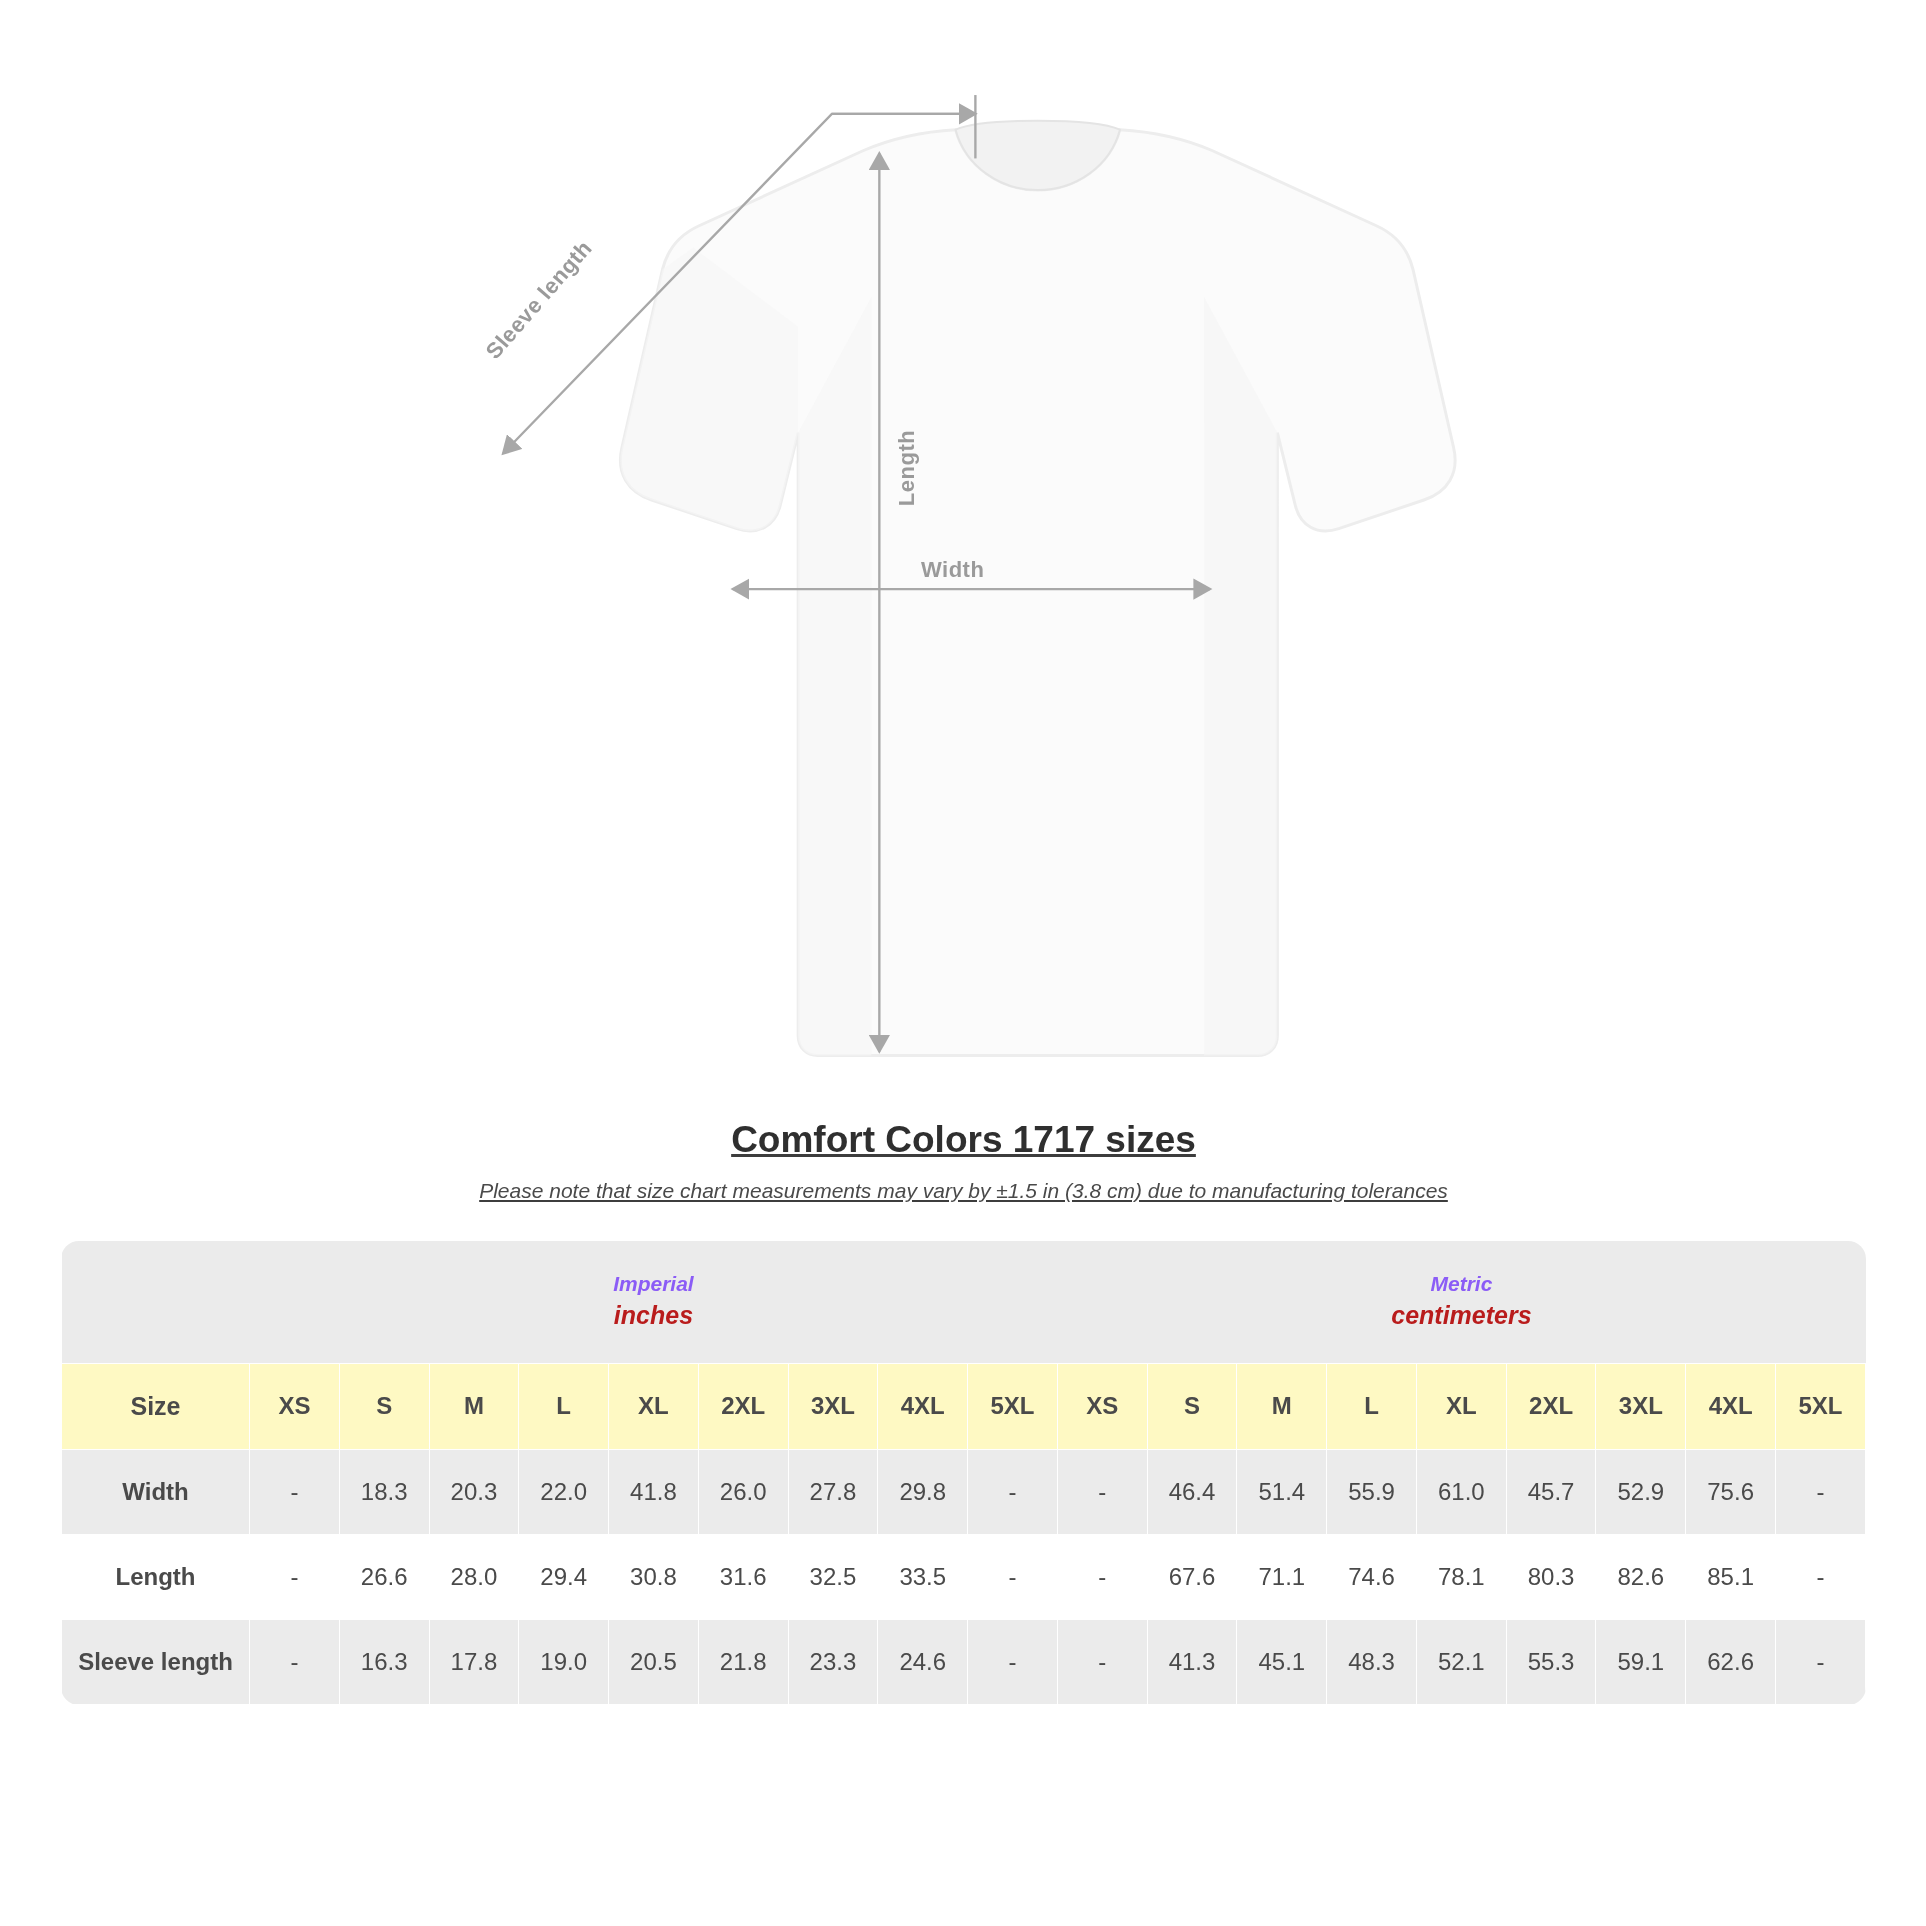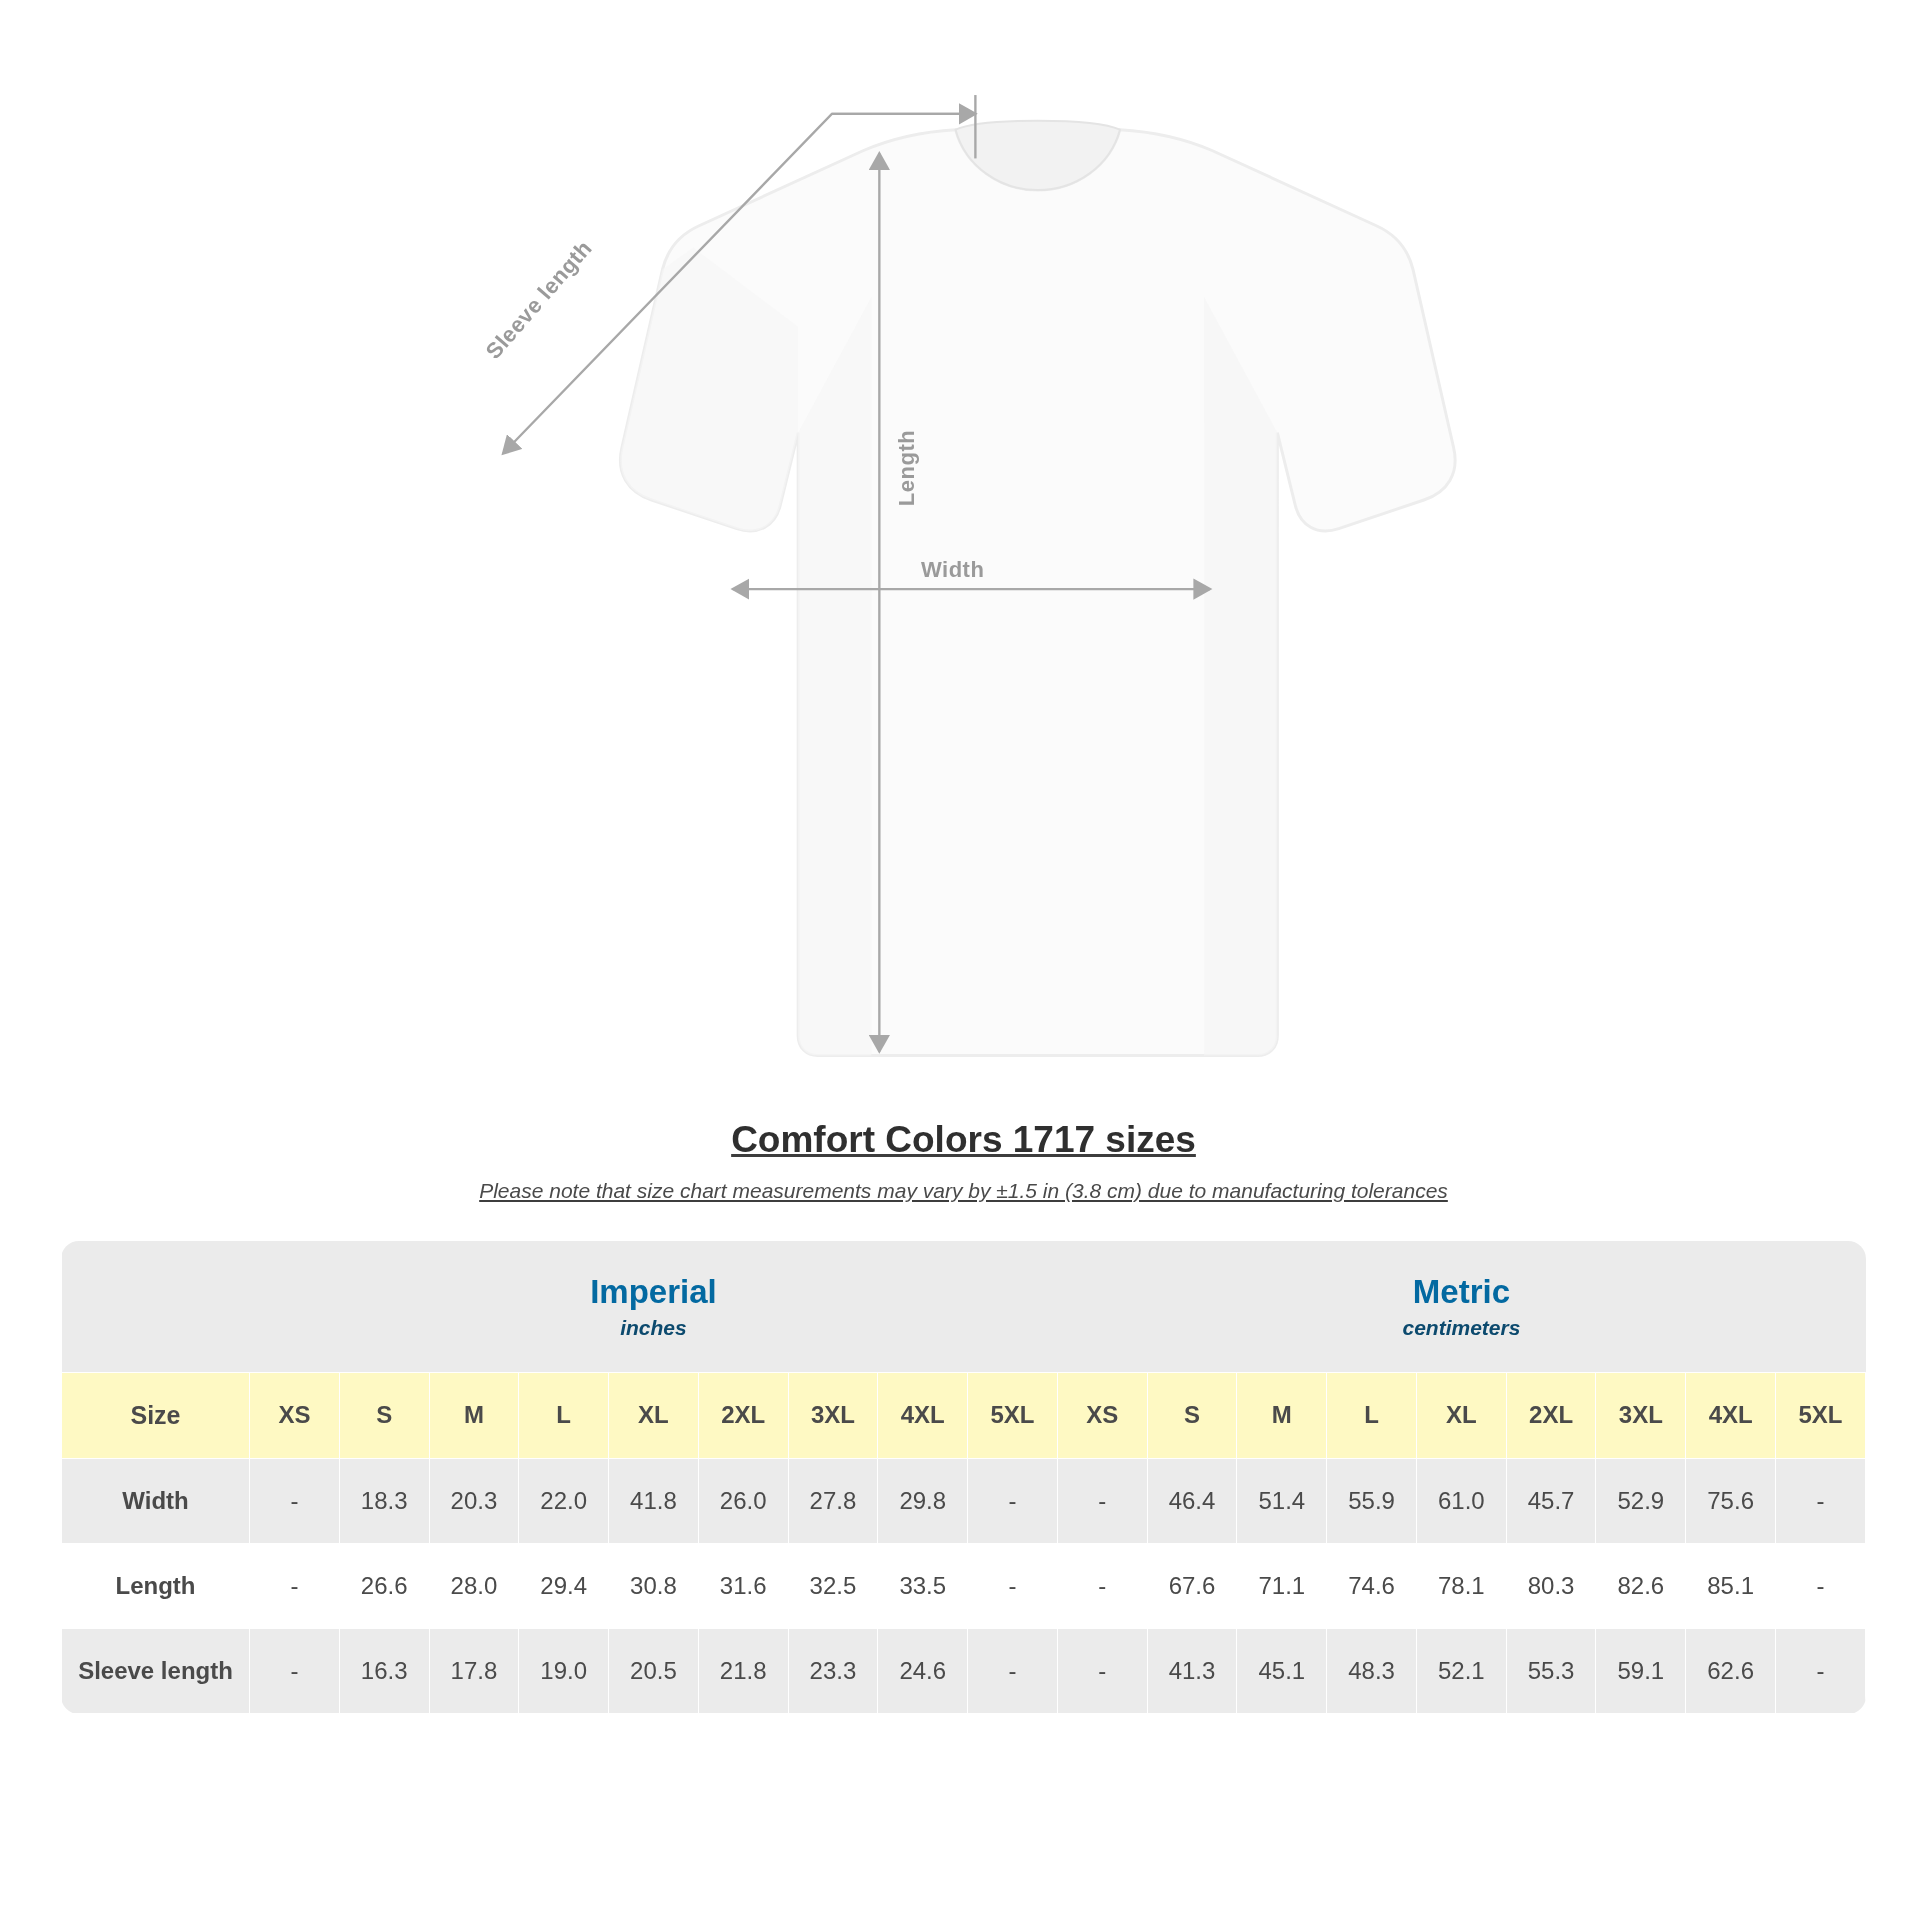--- a/index.html
+++ b/index.html
@@ -95,29 +95,30 @@
     border: 1px solid #ffffff;
   }
 
   
   tr.unit-row th {
     background: #ebebeb;
     padding: 30px 0 28px 0;
     border: none;
   }
   .unit-name {
-    font-size: 33px;
-    font-weight: bold;
-    color: #0369a1;
+    font-size: 21px;
+    font-weight: bold;
+    font-style: italic;
+    color: #8b5cf6;
     line-height: 1.25;
   }
   .unit-sub {
-    font-size: 21px;
+    font-size: 25px;
     font-style: italic;
-    color: #0c4a6e;
+    color: #b91c1c;
     line-height: 1.5;
   }
   tr.unit-row th.blank { background: #ebebeb; }
 
   
   tr.size-row th {
     background: #fef9c3;
     padding: 28px 0;
     font-size: 24px;
     font-weight: bold;

